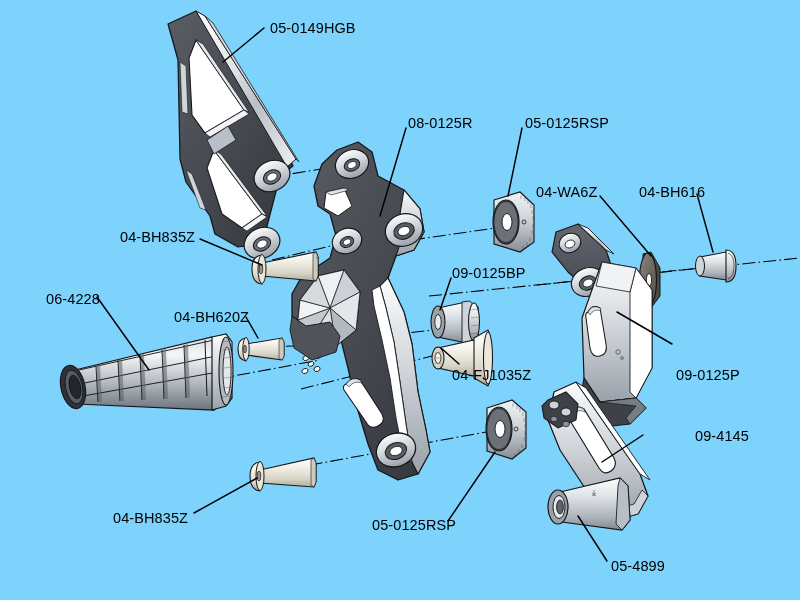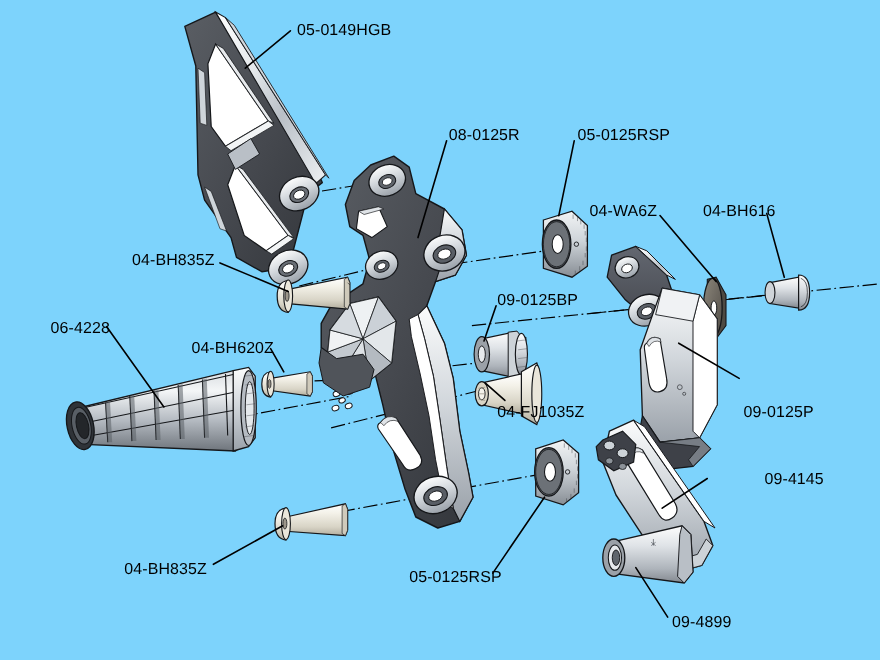--- a/index.html
+++ b/index.html
@@ -451,15 +451,15 @@
   <div class="cal" style="left:639px; top:185px;">04-BH616</div>
   <div class="cal" style="left:120px; top:230px;">04-BH835Z</div>
   <div class="cal" style="left:46px;  top:292px;">06-4228</div>
   <div class="cal" style="left:174px; top:310px;">04-BH620Z</div>
   <div class="cal" style="left:452px; top:266px;">09-0125BP</div>
   <div class="cal" style="left:452px; top:368px;">04-FJ1035Z</div>
   <div class="cal" style="left:676px; top:340px;margin-top:28px;">09-0125P</div>
   <div class="cal" style="left:678px; top:429px;margin-left:17px;">09-4145</div>
   <div class="cal" style="left:113px; top:511px;">04-BH835Z</div>
   <div class="cal" style="left:372px; top:518px;">05-0125RSP</div>
-  <div class="cal" style="left:611px; top:559px;">09-4899</div>
+  <div class="cal" style="left:611px; top:559px;">05-4899</div>
 
 </div>
 
 </body></html>

